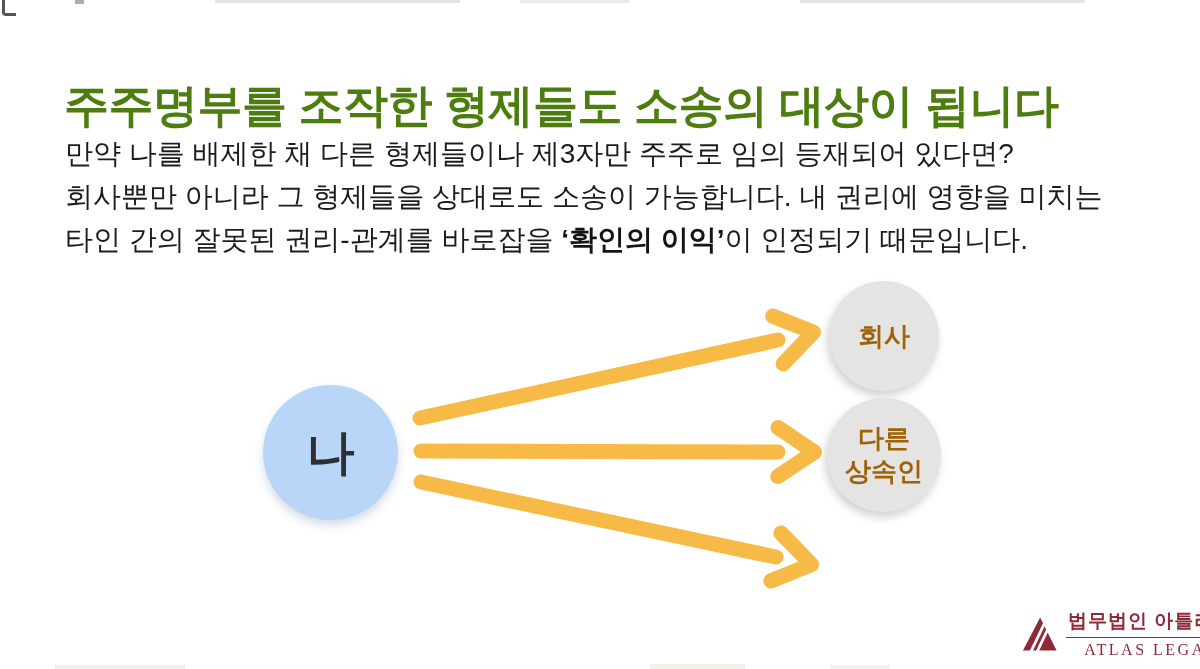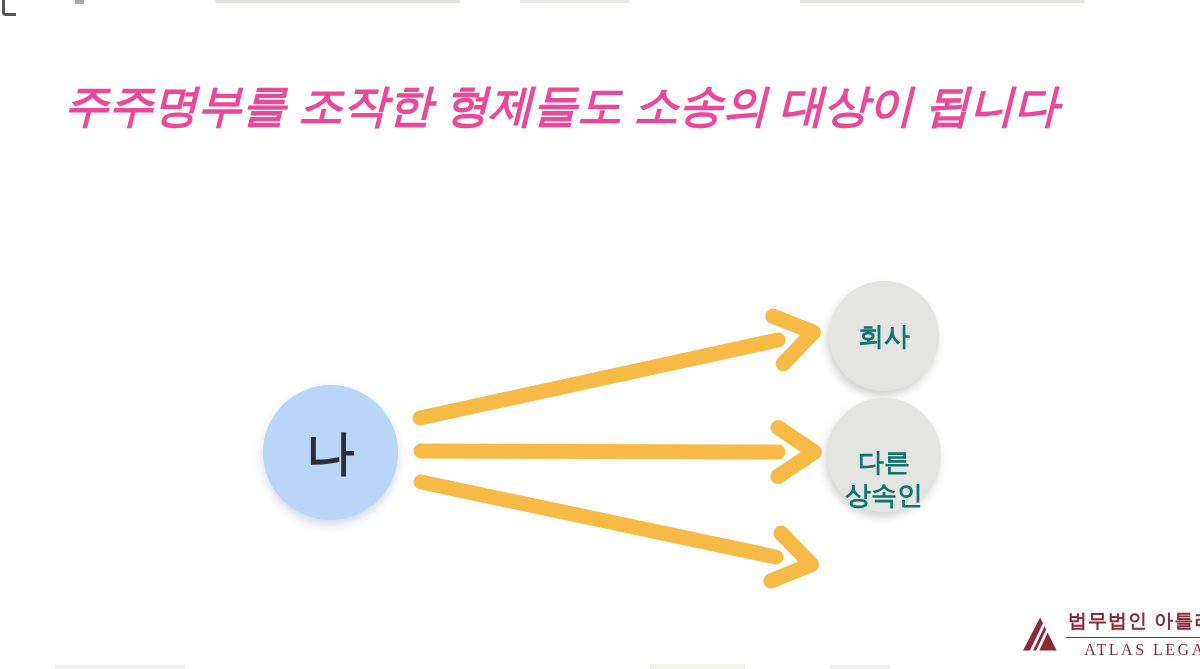--- a/index.html
+++ b/index.html
@@ -3,48 +3,47 @@
 <meta charset="utf-8">
 <style>
   html,body{margin:0;padding:0;background:#ffffff;}
   #stage{
     position:relative;width:1200px;height:669px;background:#ffffff;
     overflow:hidden;font-family:"Liberation Sans","DejaVu Sans",sans-serif;
   }
   
   .title{
     position:absolute;left:64px;top:46px;width:1100px;
-    font-size:45px;font-weight:900;color:#ec4899;letter-spacing:-0.5px;
+    font-size:45px;font-weight:900;color:#4d7c0f;letter-spacing:-0.5px;
     white-space:nowrap;
-    font-style:italic;
   }
   .paragraph{
     position:absolute;left:65px;top:132px;width:1080px;
     font-size:28px;line-height:43px;color:#1c1c1e;font-weight:400;
   }
   .paragraph .bold{font-weight:800;color:#141416;}
   
   .arrows-svg{position:absolute;left:0;top:0;width:1200px;height:669px;pointer-events:none;}
   .node{
     position:absolute;border-radius:50%;
     display:flex;flex-direction:column;align-items:center;justify-content:center;
     text-align:center;
   }
   .node-source{
     left:263px;top:385px;width:135px;height:135px;
     background:#b9d6f8;color:#2e2f33;font-size:48px;font-weight:800;
     box-shadow:0 5px 10px rgba(80,110,160,0.25);
   }
   .node-target{
-    background:#e4e4e2;color:#0f766e;font-weight:700;
+    background:#e4e4e2;color:#a16207;font-weight:700;
     box-shadow:-2px 5px 9px rgba(0,0,0,0.18);
   }
   .node-target .l{line-height:33px;font-size:26px;}
   .node-t1{left:829px;top:281px;width:110px;height:110px;font-size:27px;}
-  .node-t2{left:827px;top:398px;width:114px;height:114px;justify-content:flex-end;}
+  .node-t2{left:827px;top:398px;width:114px;height:114px;}
   .node-t3{left:827px;top:519px;width:114px;height:114px;}
   
   .logo{position:absolute;left:1014px;top:608px;display:flex;align-items:center;}
   .logo-icon{width:44px;height:50px;margin-right:8px;}
   .logo-text{display:flex;flex-direction:column;align-items:center;}
   .logo-kr{
     font-size:19px;font-weight:600;color:#8d2a39;letter-spacing:1px;
     padding:0 2px 3px 2px;border-bottom:1.5px solid #8d2a39;white-space:nowrap;
   }
   .logo-en{
@@ -72,20 +71,25 @@
   <div class="art art-b"></div>
   <div class="art art-c"></div>
   <div class="art art-d"></div>
   <div class="art art-e"></div>
   <div class="art art-f"></div>
   <div class="art art-g"></div>
   <div class="art art-h"></div>
 
   <h1 class="title">주주명부를 조작한 형제들도 소송의 대상이 됩니다</h1>
 
+  <div class="paragraph">
+    <div>만약 나를 배제한 채 다른 형제들이나 제3자만 주주로 임의 등재되어 있다면?</div>
+    <div>회사뿐만 아니라 그 형제들을 상대로도 소송이 가능합니다. 내 권리에 영향을 미치는</div>
+    <div><span>타인 간의 잘못된 권리-관계를 바로잡을 </span><span class="bold">‘확인의 이익’</span><span>이 인정되기 때문입니다.</span></div>
+  </div>
 
   <svg class="arrows-svg" viewBox="0 0 1200 669">
     <defs>
       <marker id="ah" viewBox="0 0 10 10" refX="2.2" refY="5" markerWidth="4.4" markerHeight="4.4" orient="auto" markerUnits="strokeWidth">
         <path d="M2.2,1.3 L7.7,5 L2.2,8.7" fill="none" stroke="#f8ba46" stroke-width="2.3" stroke-linecap="round" stroke-linejoin="round"></path>
       </marker>
     </defs>
     <g stroke="#f8ba46" stroke-width="15" stroke-linecap="round" fill="none">
       <line x1="420" y1="418" x2="778" y2="340" marker-end="url(#ah)"></line>
       <line x1="421" y1="451" x2="778" y2="452" marker-end="url(#ah)"></line>

